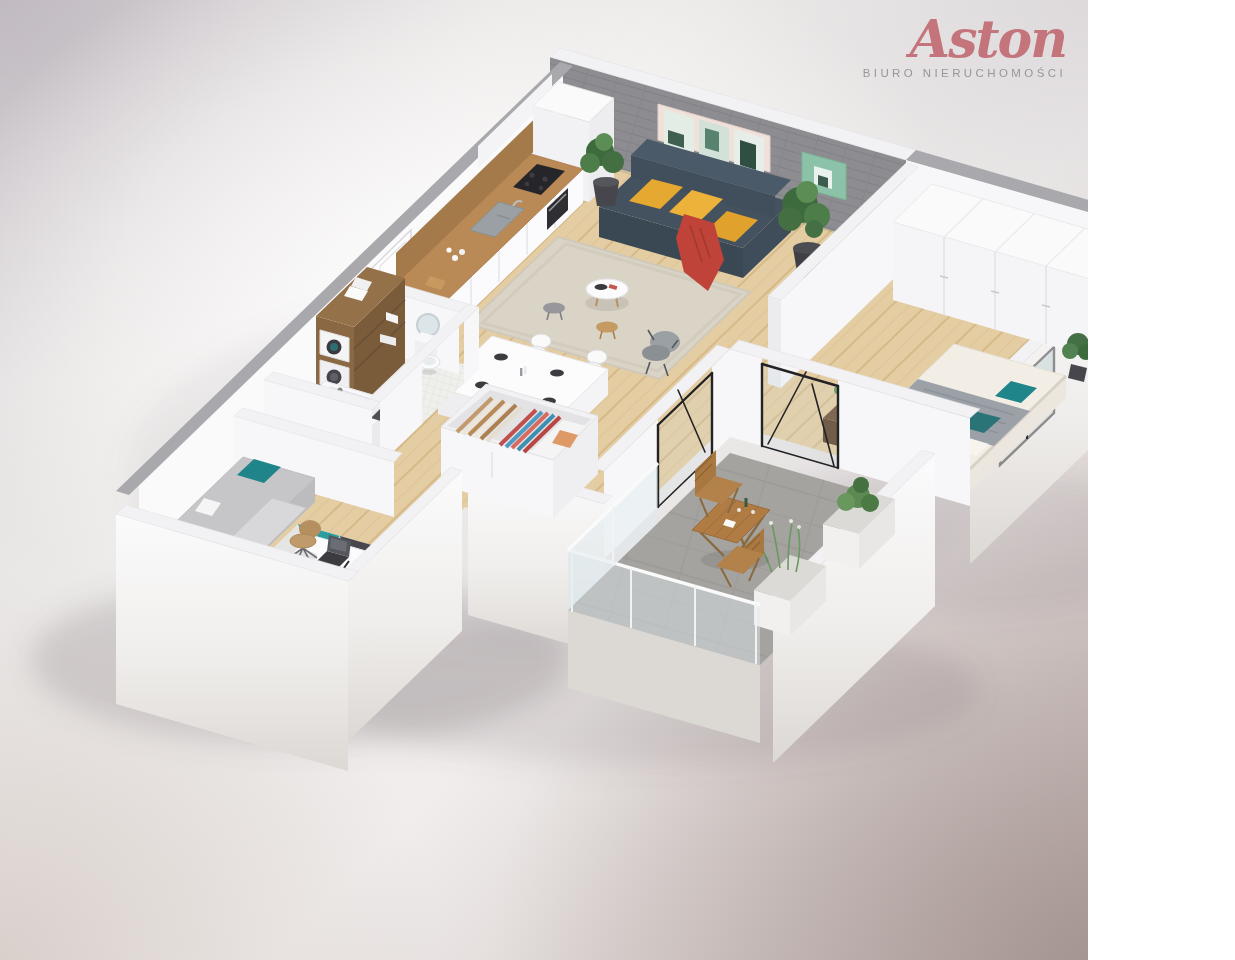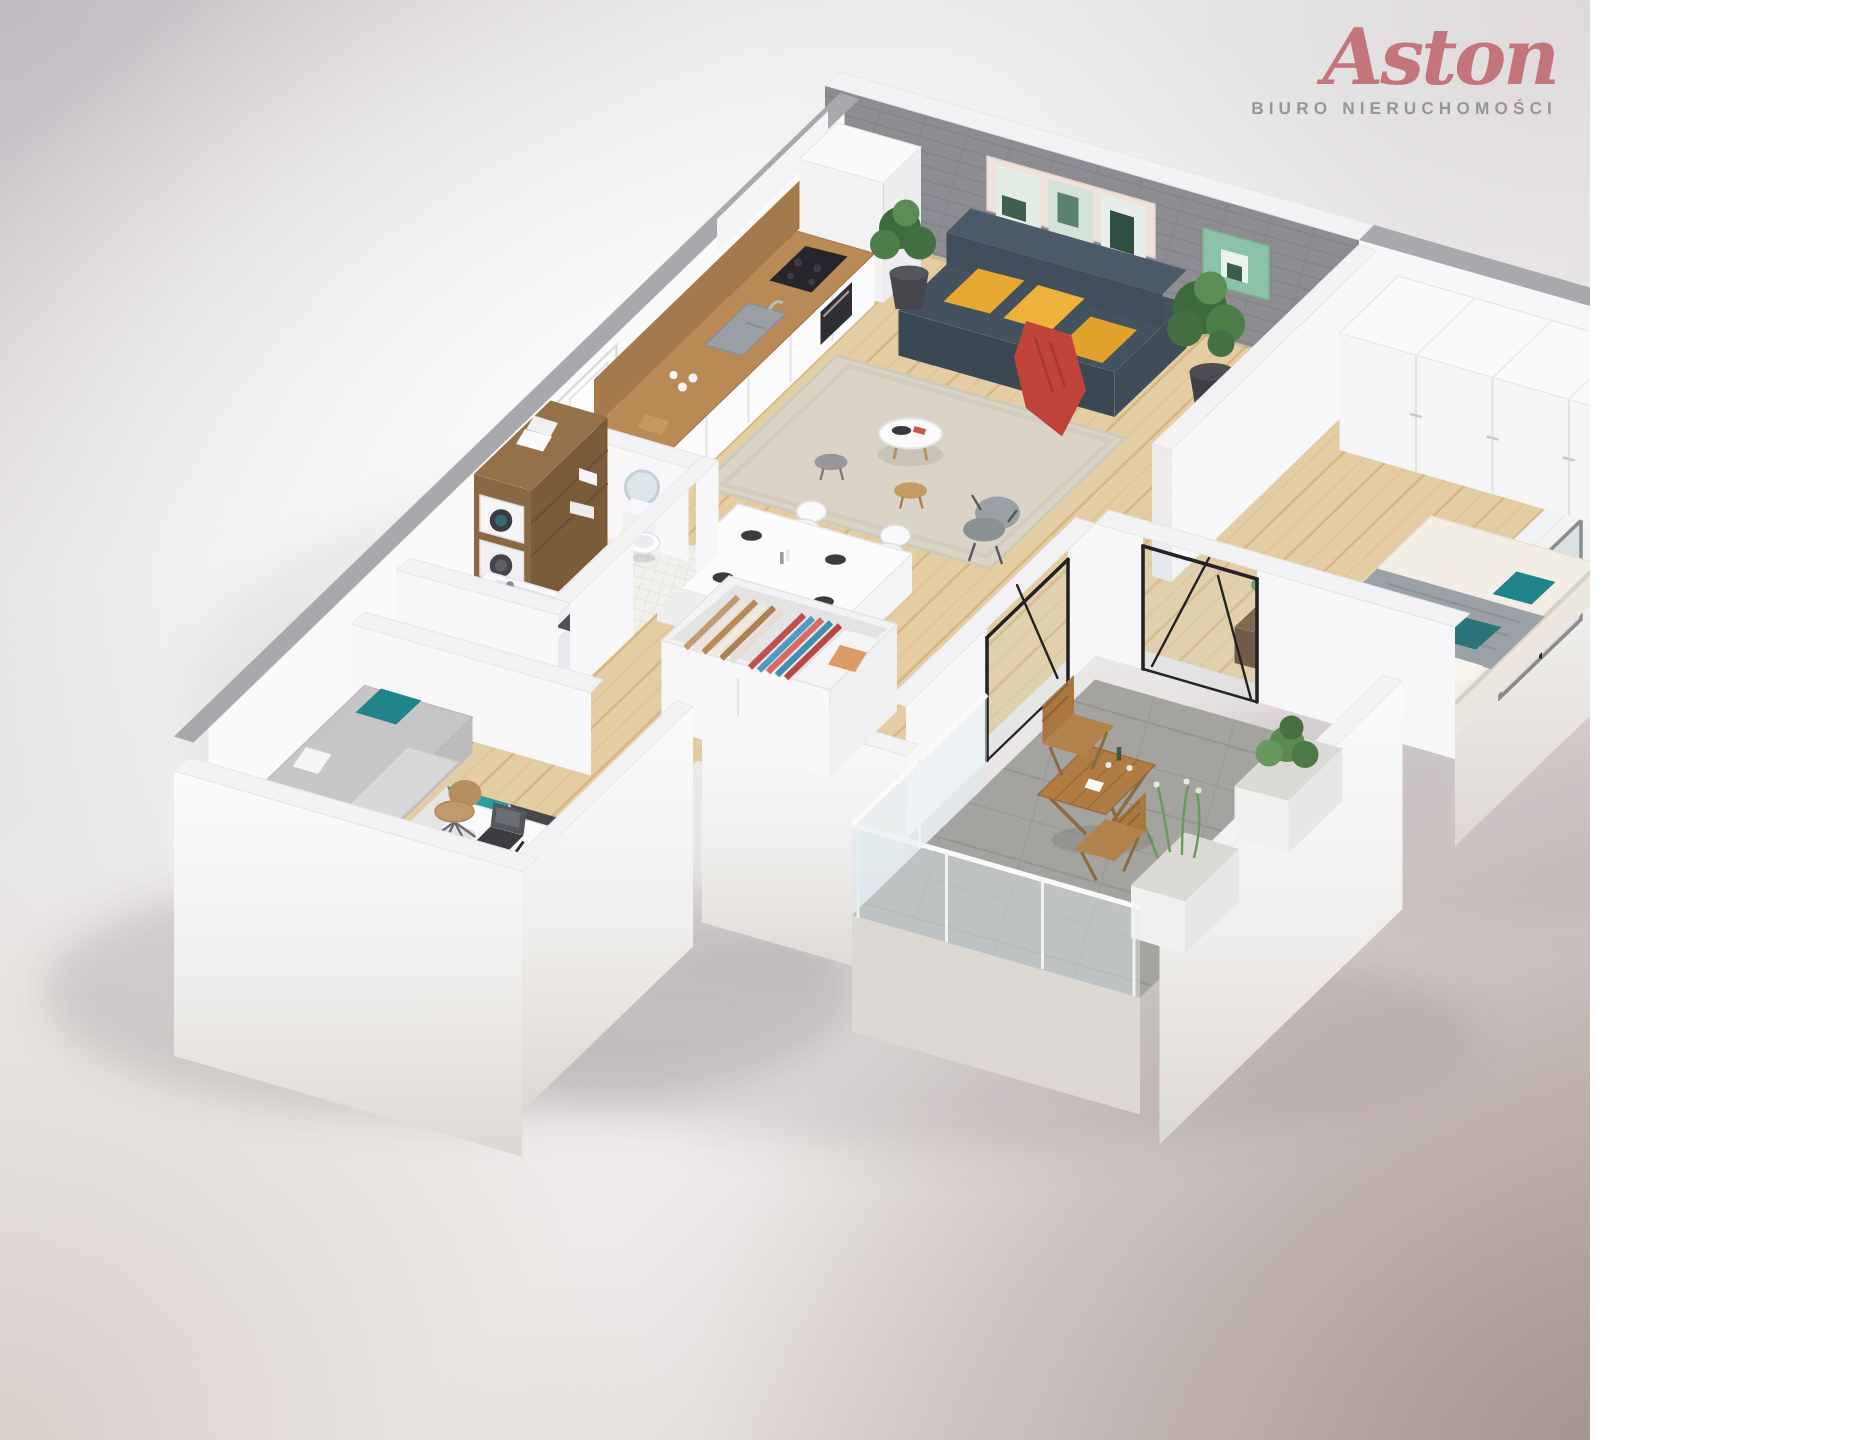--- a/index.html
+++ b/index.html
@@ -6,29 +6,30 @@
   #stage{
     position:relative;width:1060px;height:960px;overflow:hidden;
     font-family:"Liberation Sans", sans-serif;
     background:
       radial-gradient(760px 560px at 42% 32%, rgba(255,255,255,0.95) 0%, rgba(248,246,245,0.6) 45%, rgba(248,246,245,0) 70%),
       radial-gradient(900px 700px at 0% 0%, rgba(173,166,175,0.55) 0%, rgba(173,166,175,0) 55%),
       radial-gradient(1000px 800px at 100% 100%, rgba(148,130,126,0.65) 0%, rgba(148,130,126,0) 60%),
       radial-gradient(800px 600px at 100% 0%, rgba(204,199,204,0.5) 0%, rgba(204,199,204,0) 55%),
       radial-gradient(800px 700px at 0% 100%, rgba(196,180,172,0.5) 0%, rgba(196,180,172,0) 55%),
       linear-gradient(135deg,#d9d4d7 0%, #edebea 35%, #f0edec 60%, #c6b9b6 100%);
+    padding-left: 28px;
   }
   svg{position:absolute;left:0;top:0;}
   .logo{position:absolute;top:12px;right:22px;text-align:right;user-select:none;}
   .logo .name{
     font-family:"DejaVu Serif", serif;font-style:italic;font-weight:700;
     font-size:52px;line-height:54px;color:var(--brand,#c4757b);letter-spacing:-2px;
   }
   .logo .tagline{
-    margin-top:1px;font-size:11.5px;letter-spacing:3.4px;color:var(--tagline,#97969a);font-weight:bold;text-align:center;
+    margin-top:1px;font-size:11.5px;letter-spacing:3.4px;color:var(--tagline,#97969a);font-weight:normal;text-align:center;
   }
   .wall{fill:#f7f7f9;}
   .wallshade{fill:#efeff2;}
   .cap{fill:#f2f2f4;stroke:#e3e3e6;stroke-width:0.6;}
   .capgray{fill:#a9a9ad;}
   .frame{stroke:#232326;stroke-width:2.4;stroke-linecap:round;}
   .thin{stroke:#232326;stroke-width:1.6;stroke-linecap:round;}
 </style>
 </head>
 <body>

